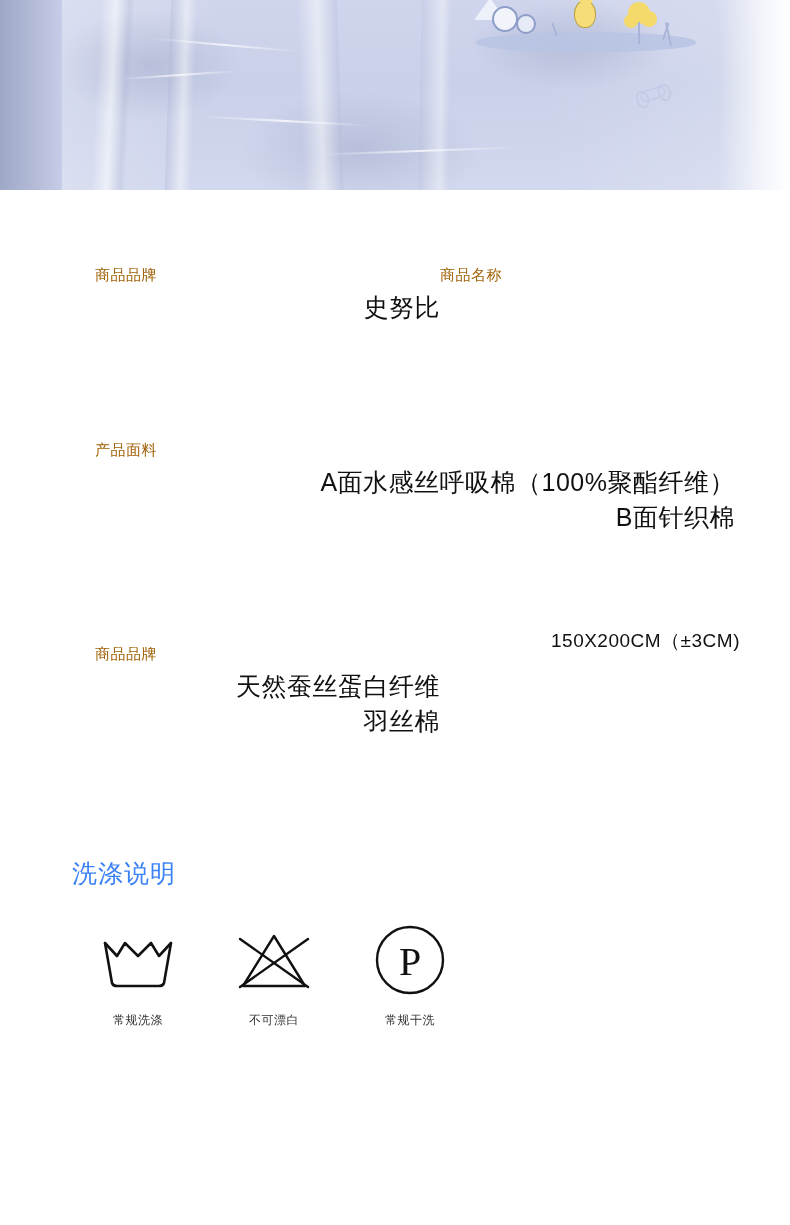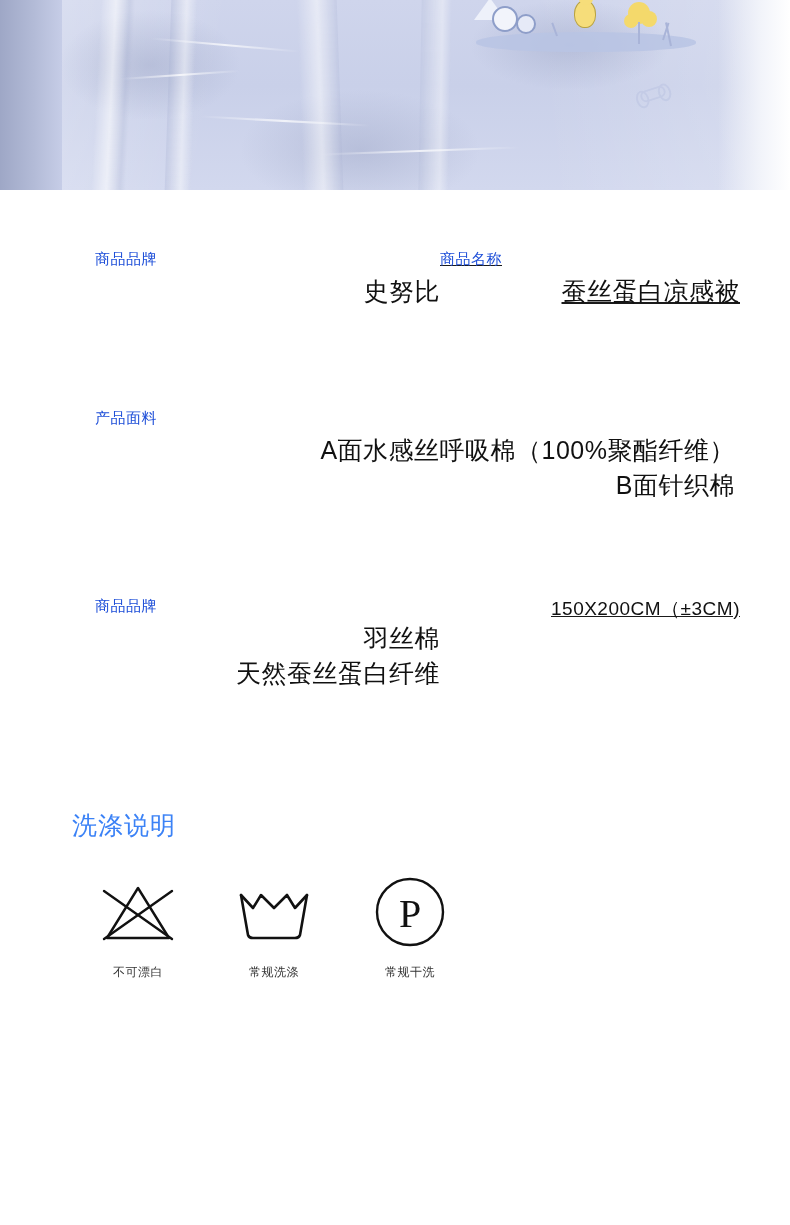--- a/index.html
+++ b/index.html
@@ -180,29 +180,30 @@
   
   .specs {
     padding: 58px 0 0 0;
   }
   .spec-row {
     display: flex;
     padding-left: 95px;
   }
   .spec-block { }
   .spec-block.col-a { width: 345px; }
-  .spec-block.col-b { width: 300px; text-decoration: underline; }
+  .spec-block.col-b { width: 300px; }
   .spec-block.full { width: 640px; }
 
   .spec-label {
     font-size: 15px;
     line-height: 22px;
-    color: #1d4ed8;
+    color: #a16207;
     letter-spacing: .5px;
     margin-bottom: 4px;
+    margin-top: 16px;
   }
   .spec-value {
     font-size: 25px;
     line-height: 35px;
     color: #111;
     letter-spacing: .5px;
     font-weight: 400;
     text-align: right;
   }
   .spec-value.sm {
@@ -287,76 +288,75 @@
 
 <div class="specs">
 
   <div class="spec-row">
     <div class="spec-block col-a">
       <div class="spec-label">商品品牌</div>
       <div class="spec-value">史努比</div>
     </div>
     <div class="spec-block col-b">
       <div class="spec-label">商品名称</div>
-      <div class="spec-value">蚕丝蛋白凉感被</div>
     </div>
   </div>
 
   <div class="gap-1"></div>
 
   <div class="spec-row">
     <div class="spec-block full">
       <div class="spec-label">产品面料</div>
       <div class="spec-value">A面水感丝呼吸棉（100%聚酯纤维）</div>
       <div class="spec-value">B面针织棉</div>
     </div>
   </div>
 
   <div class="gap-2"></div>
 
   <div class="spec-row">
     <div class="spec-block col-a">
       <div class="spec-label">商品品牌</div>
+      <div class="spec-value">天然蚕丝蛋白纤维</div>
       <div class="spec-value">羽丝棉</div>
-      <div class="spec-value">天然蚕丝蛋白纤维</div>
     </div>
     <div class="spec-block col-b">
       <div class="spec-value sm">150X200CM（±3CM)</div>
     </div>
   </div>
 </div>
 
 <div class="wash">
   <div class="wash-title">洗涤说明</div>
 
   <div class="wash-items">
+
+    <div class="wash-item">
+      <div class="wash-icon">
+        <svg width="80" height="62" viewBox="0 0 80 62" fill="none" stroke="#111" stroke-width="2.6">
+          <path d="M7 14 L14 54 Q15 57 19 57 L61 57 Q65 57 66 54 L73 14" stroke-linejoin="round"></path>
+          <path d="M7 14 L19 27 L27 14 L40 27 L53 14 L61 27 L73 14" stroke-linejoin="round" stroke-linecap="round"></path>
+        </svg>
+      </div>
+      <div class="wash-caption">常规洗涤</div>
+    </div>
 
     <div class="wash-item">
       <div class="wash-icon">
         <svg width="80" height="62" viewBox="0 0 80 62" fill="none" stroke="#111" stroke-width="2.4">
           <path d="M40 7 L9 57 L71 57 Z" stroke-linejoin="round"></path>
           <line x1="6" y1="10" x2="74" y2="58" stroke-linecap="round"></line>
           <line x1="74" y1="10" x2="6" y2="58" stroke-linecap="round"></line>
         </svg>
       </div>
       <div class="wash-caption">不可漂白</div>
     </div>
 
     <div class="wash-item">
       <div class="wash-icon">
-        <svg width="80" height="62" viewBox="0 0 80 62" fill="none" stroke="#111" stroke-width="2.6">
-          <path d="M7 14 L14 54 Q15 57 19 57 L61 57 Q65 57 66 54 L73 14" stroke-linejoin="round"></path>
-          <path d="M7 14 L19 27 L27 14 L40 27 L53 14 L61 27 L73 14" stroke-linejoin="round" stroke-linecap="round"></path>
-        </svg>
-      </div>
-      <div class="wash-caption">常规洗涤</div>
-    </div>
-
-    <div class="wash-item">
-      <div class="wash-icon">
         <svg width="74" height="74" viewBox="0 0 74 74" fill="none">
           <circle cx="37" cy="37" r="33" stroke="#111" stroke-width="2.4"></circle>
           <text x="37" y="52" font-family="Liberation Serif, serif" font-size="40" fill="#111" text-anchor="middle">P</text>
         </svg>
       </div>
       <div class="wash-caption">常规干洗</div>
     </div>
 
 
 

